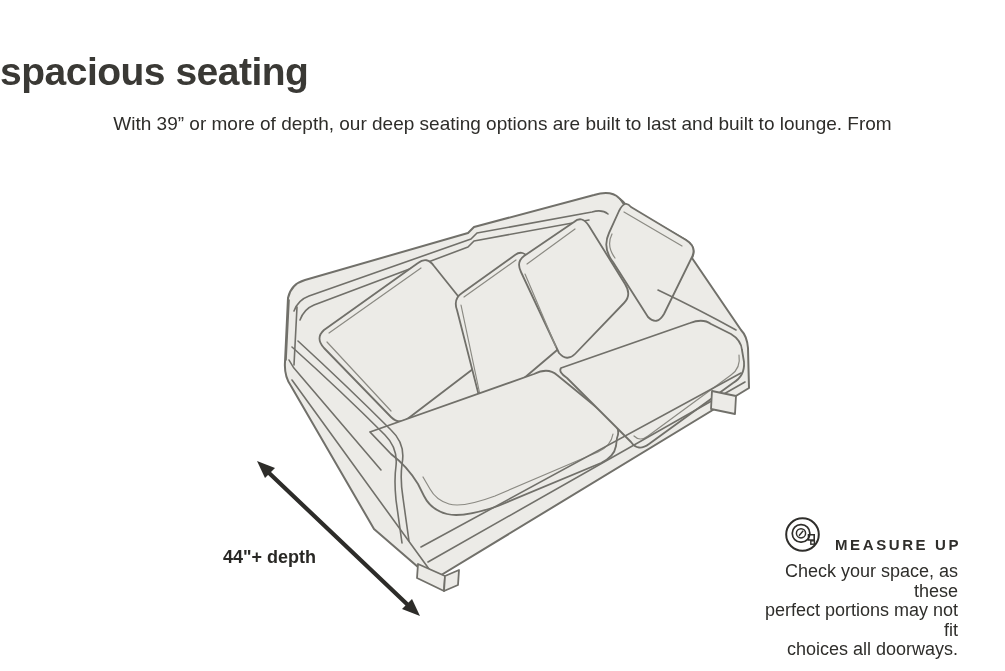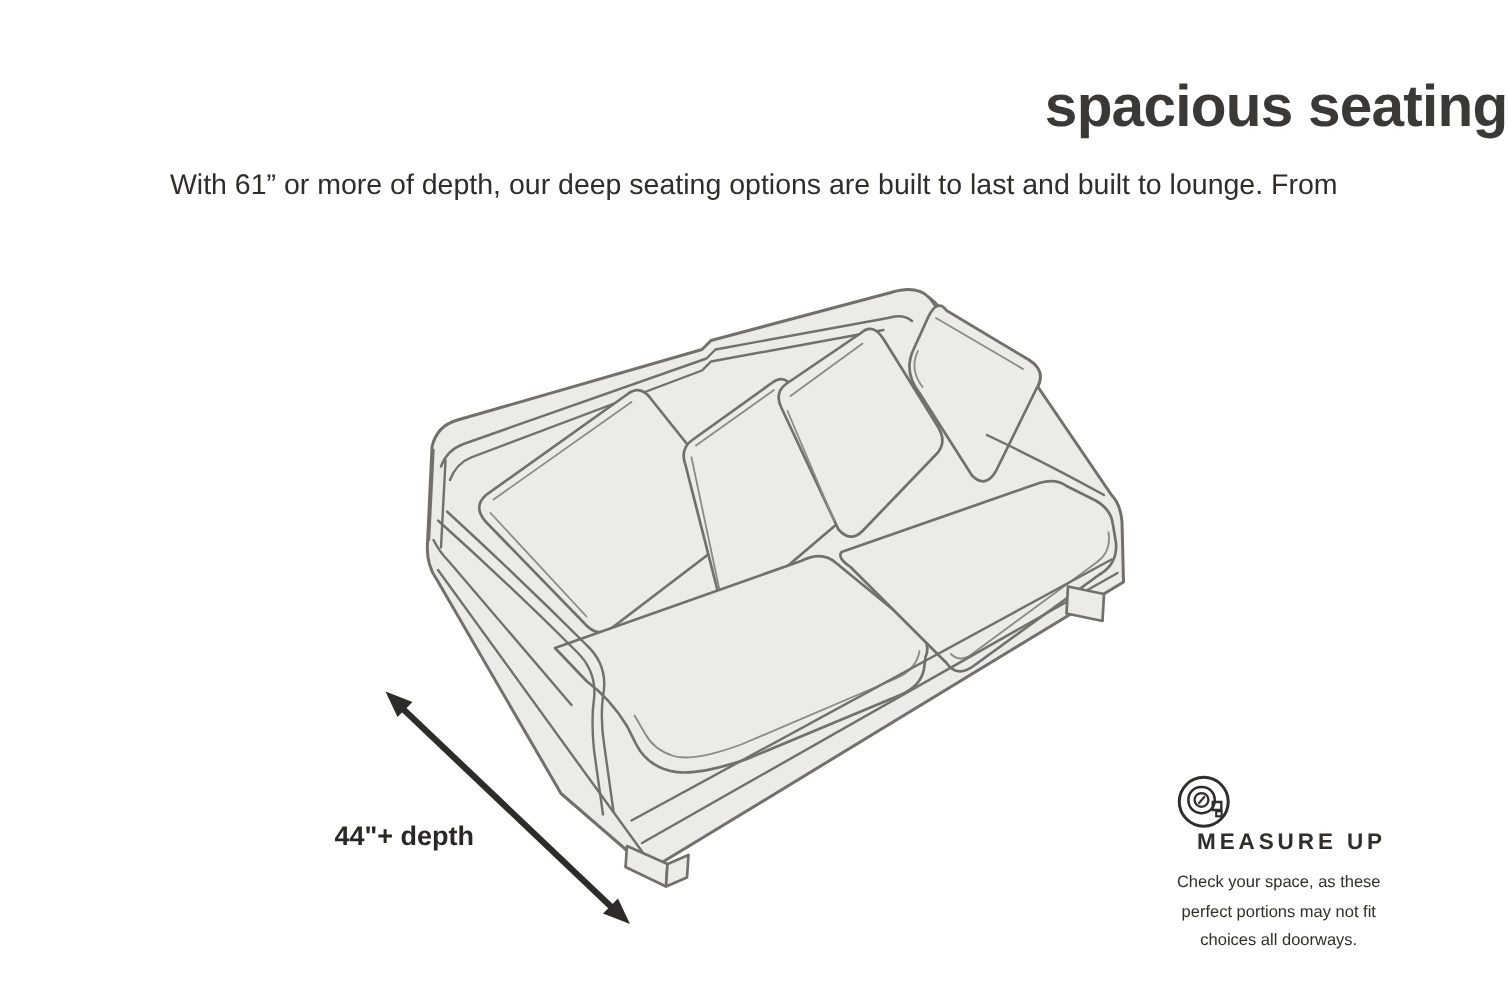--- a/index.html
+++ b/index.html
@@ -1,60 +1,60 @@
 <!DOCTYPE html>
 <html><head>
 <meta charset="utf-8">
 <style>
   html,body{margin:0;padding:0;background:#fff;}
   .canvas{
     position:relative;width:1005px;height:671px;background:#ffffff;overflow:hidden;
     font-family:"Liberation Sans", sans-serif;color:#2e2d2a;
   }
   .title{
-    position:absolute;left:0;right:0;top:50px;margin:0;text-align:right;
+    position:absolute;left:0;right:0;top:50px;margin:0;text-align:left;
     font-size:39px;font-weight:bold;letter-spacing:-0.5px;color:#3a3935;
   }
   .intro{
     position:absolute;left:0;right:0;top:111px;margin:0;text-align:center;
     font-size:19px;line-height:26px;color:#2e2d2a;
   }
   .art{position:absolute;left:0;top:0;width:1005px;height:671px;}
   .dim-label{
     position:absolute;left:223px;top:547px;
     font-size:18px;font-weight:bold;color:#292825;white-space:nowrap;
   }
   .measure{position:absolute;left:747px;top:516px;width:211px;}
-  .measure-head{display:flex;align-items:flex-start;padding-left:37px;flex-direction:column;}
+  .measure-head{display:flex;align-items:flex-end;padding-left:37px;}
   .measure-head .tape{flex:0 0 auto;}
   .measure-title{
     margin-left:14px;font-size:15px;font-weight:bold;letter-spacing:2.6px;
     color:#2f2e2b;white-space:nowrap;
   }
   .measure-note{
-    margin:9px 0 0 0;text-align:center;font-size:11px;line-height:19.5px;color:#2f2e2b;
+    margin:9px 0 0 0;text-align:right;font-size:18px;line-height:19.5px;color:#2f2e2b;
   }
   
   .sofa path, .sofa line{vector-effect:non-scaling-stroke;}
   .fillpart{fill:#ecebe7;stroke:#71706a;stroke-width:1.8;stroke-linejoin:round;stroke-linecap:round;}
   .sil{stroke-width:2;}
   .ln{fill:none;stroke:#71706a;stroke-width:1.6;stroke-linejoin:round;stroke-linecap:round;}
   .pip{fill:none;stroke:#8b8a83;stroke-width:1.2;stroke-linecap:round;}
   .arrow-shaft{stroke:#2d2c29;stroke-width:4.2;stroke-linecap:round;}
   .arrow-head{fill:#2d2c29;}
   .tape circle,.tape path,.tape rect{fill:none;stroke:#2f2e2b;}
 </style>
 </head>
 <body>
 
 <div class="canvas">
 
   <h1 class="title">spacious seating</h1>
 
-  <p class="intro"><span>With 61” or more of depth, our deep seating options are built to last and built to lounge. From</span><br></p>
+  <p class="intro"><span>With 39” or more of depth, our deep seating options are built to last and built to lounge. From</span><br></p>
 
   <svg class="art sofa" viewBox="0 0 1005 671" aria-hidden="true">
 
     <g>
       <path class="fillpart sil" d="M288,298 Q291,284 305,280 L468,233 L474,227 L594,195 Q611,190 619,198 Q624,202 627,206 L686,240 Q697,247 692,258 L741,330 Q747,336 748,348 L749,388 L433,580 L374,529 L291,386 Q284,376 285,362 Z"></path>
 
       <g>
         <path class="ln" d="M294,311 Q298,300 309,296 L471,239 L477,233 L592,212 Q602,209 608,214"></path>
         <path class="ln" d="M300,320 Q304,309 314,305 L468,247 L474,241 L589,220"></path>
         <path class="ln" d="M289,300 L286,360"></path>

